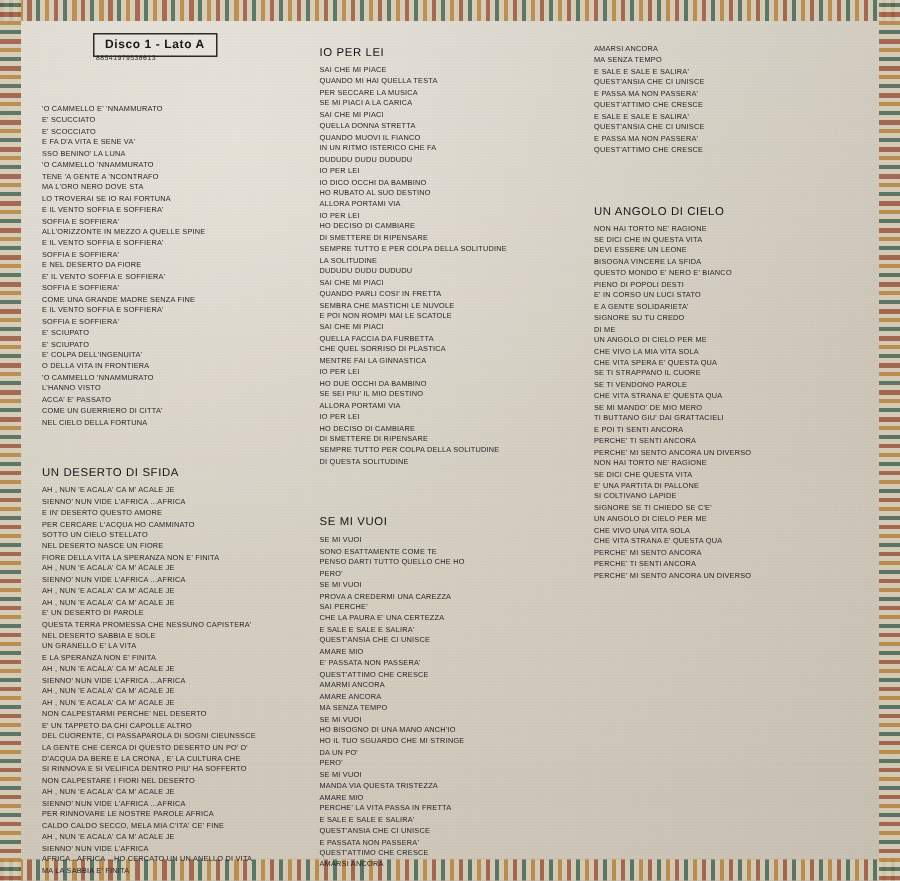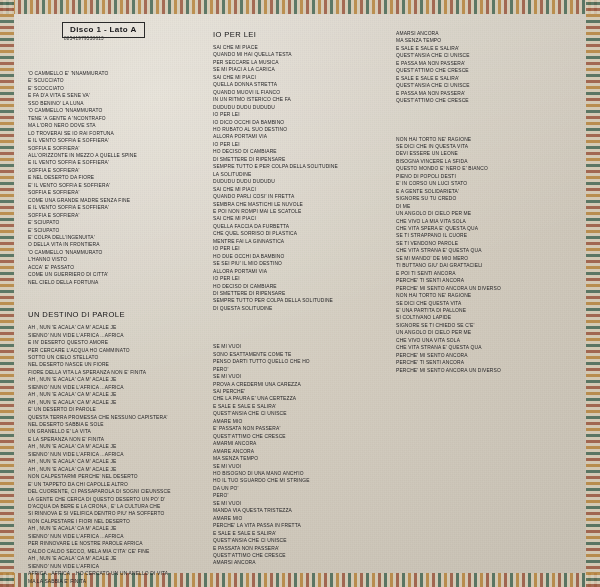--- a/index.html
+++ b/index.html
@@ -157,21 +157,21 @@
 E' COLPA DELL'INGENUITA'
 O DELLA VITA IN FRONTIERA
 'O CAMMELLO 'NNAMMURATO
 L'HANNO VISTO
 ACCA' E' PASSATO
 COME UN GUERRIERO DI CITTA'
 NEL CIELO DELLA FORTUNA</div>
     </div>
     <div class="spacer-md"></div>
     <div class="block">
-      <div class="song-title">UN DESTINO DI PAROLE</div>
+      <div class="song-title">UN DESERTO DI SFIDA</div>
       <div class="lyrics">AH , NUN 'E ACALA' CA M' ACALE JE
 SIENNO' NUN VIDE L'AFRICA ...AFRICA
 E IN' DESERTO QUESTO AMORE
 PER CERCARE L'ACQUA HO CAMMINATO
 SOTTO UN CIELO STELLATO
 NEL DESERTO NASCE UN FIORE
 FIORE DELLA VITA LA SPERANZA NON E' FINITA
 AH , NUN 'E ACALA' CA M' ACALE JE
 SIENNO' NUN VIDE L'AFRICA ...AFRICA
 AH , NUN 'E ACALA' CA M' ACALE JE
@@ -238,20 +238,21 @@
 SE SEI PIU' IL MIO DESTINO
 ALLORA PORTAMI VIA
 IO PER LEI
 HO DECISO DI CAMBIARE
 DI SMETTERE DI RIPENSARE
 SEMPRE TUTTO PER COLPA DELLA SOLITUDINE
 DI QUESTA SOLITUDINE</div>
     </div>
     <div class="spacer-lg"></div>
     <div class="block">
+      <div class="song-title">SE MI VUOI</div>
       <div class="lyrics">SE MI VUOI
 SONO ESATTAMENTE COME TE
 PENSO DARTI TUTTO QUELLO CHE HO
 PERO'
 SE MI VUOI
 PROVA A CREDERMI UNA CAREZZA
 SAI PERCHE'
 CHE LA PAURA E' UNA CERTEZZA
 E SALE E SALE E SALIRA'
 QUEST'ANSIA CHE CI UNISCE
@@ -286,20 +287,21 @@
 QUEST'ANSIA CHE CI UNISCE
 E PASSA MA NON PASSERA'
 QUEST'ATTIMO CHE CRESCE
 E SALE E SALE E SALIRA'
 QUEST'ANSIA CHE CI UNISCE
 E PASSA MA NON PASSERA'
 QUEST'ATTIMO CHE CRESCE</div>
     </div>
     <div class="spacer-lg"></div>
     <div class="block">
+      <div class="song-title">UN ANGOLO DI CIELO</div>
       <div class="lyrics">NON HAI TORTO NE' RAGIONE
 SE DICI CHE IN QUESTA VITA
 DEVI ESSERE UN LEONE
 BISOGNA VINCERE LA SFIDA
 QUESTO MONDO E' NERO E' BIANCO
 PIENO DI POPOLI DESTI
 E' IN CORSO UN LUCI STATO
 E A GENTE SOLIDARIETA'
 SIGNORE SU TU CREDO
 DI ME

